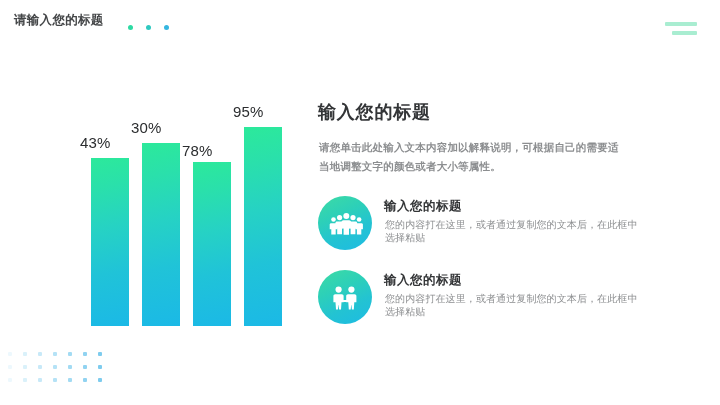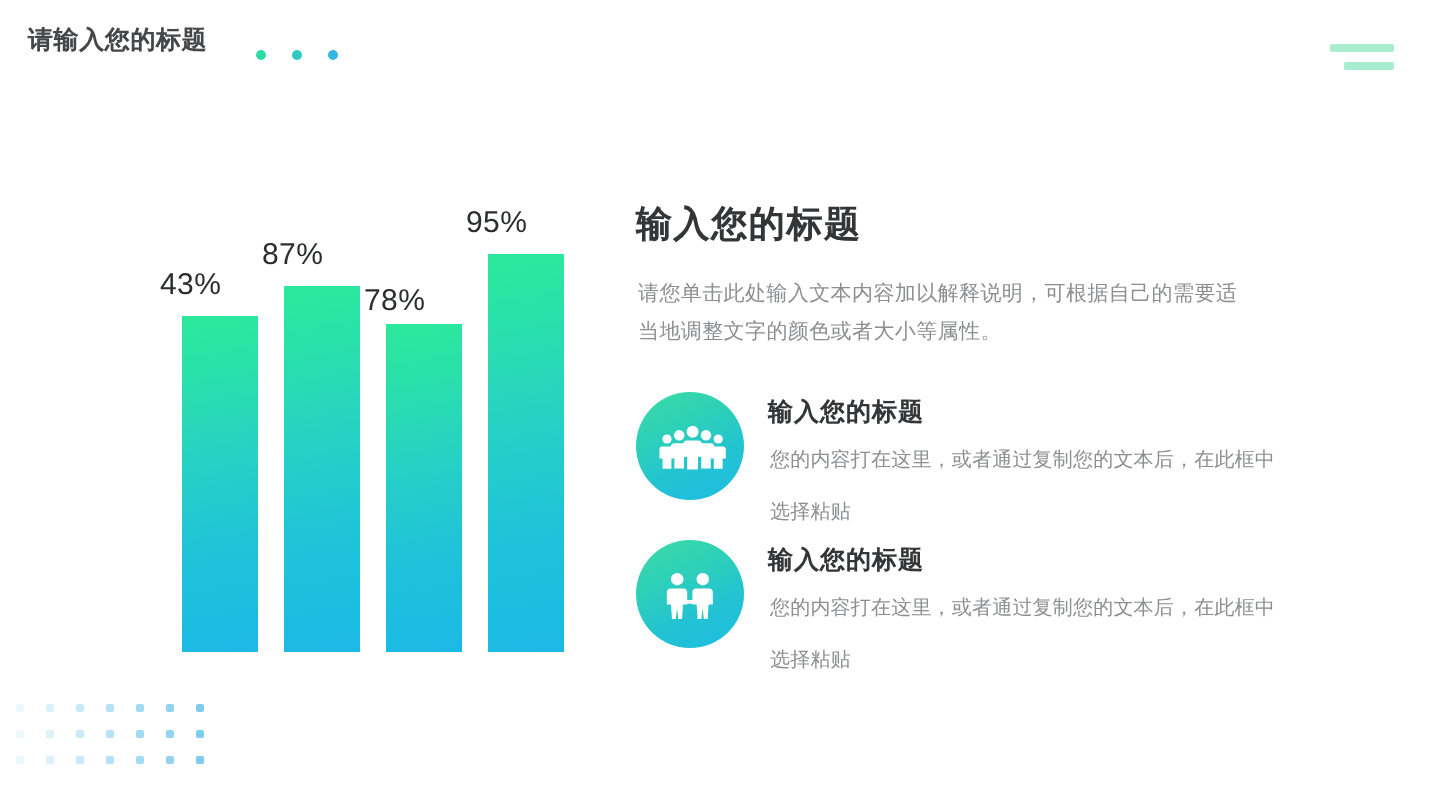--- a/index.html
+++ b/index.html
@@ -125,20 +125,21 @@
   }
   .content-desc {
     position: absolute;
     left: 1px;
     top: 138px;
     width: 308px;
     font-size: 10.5px;
     color: #8c8e90;
     line-height: 19px;
     letter-spacing: 0.2px;
+    font-weight: bold;
   }
 
   .feature {
     position: absolute;
     left: 0;
     width: 340px;
     height: 60px;
   }
   .feature.f1 { top: 196px; }
   .feature.f2 { top: 270px; }
@@ -169,21 +170,21 @@
     line-height: 18px;
     white-space: nowrap;
   }
   .feature-text {
     position: absolute;
     left: 67px;
     top: 22px;
     width: 262px;
     font-size: 10px;
     color: #8c8e90;
-    line-height: 26px;
+    line-height: 13px;
     letter-spacing: 0.1px;
   }
 
   
   .dot-grid {
     position: absolute;
     left: 8px;
     top: 352px;
     width: 110px;
     height: 36px;
@@ -216,21 +217,21 @@
 
   <div class="chart">
     <div class="chart-baseline"></div>
 
     <div class="bar" id="bar0" style="left: 91px; top: 158px; width: 38px; height: 168px;"></div>
     <div class="bar" id="bar1" style="left: 142px; top: 143.3px; width: 38px; height: 182.7px;"></div>
     <div class="bar" id="bar2" style="left: 193px; top: 162.2px; width: 38px; height: 163.8px;"></div>
     <div class="bar" id="bar3" style="left: 244px; top: 126.5px; width: 38px; height: 199.5px;"></div>
 
     <div class="bar-label" id="lab0" style="left: 80px; top: 134px;">43%</div>
-    <div class="bar-label" id="lab1" style="left: 131px; top: 119.3px;">87%</div>
+    <div class="bar-label" id="lab1" style="left: 131px; top: 119.3px;">30%</div>
     <div class="bar-label" id="lab2" style="left: 182px; top: 142px;">78%</div>
     <div class="bar-label" id="lab3" style="left: 233px; top: 102.5px;">95%</div>
   </div>
 
   <div class="content">
     <div class="content-title">输入您的标题</div>
     <div class="content-desc">请您单击此处输入文本内容加以解释说明，可根据自己的需要适当地调整文字的颜色或者大小等属性。</div>
 
     <div class="feature f1">
       <div class="feature-icon">

